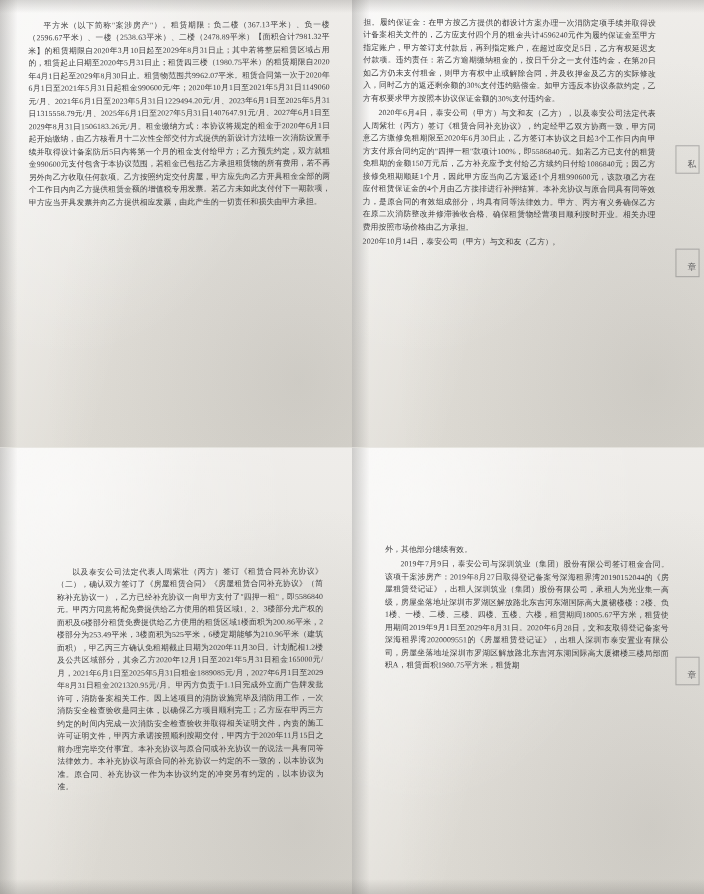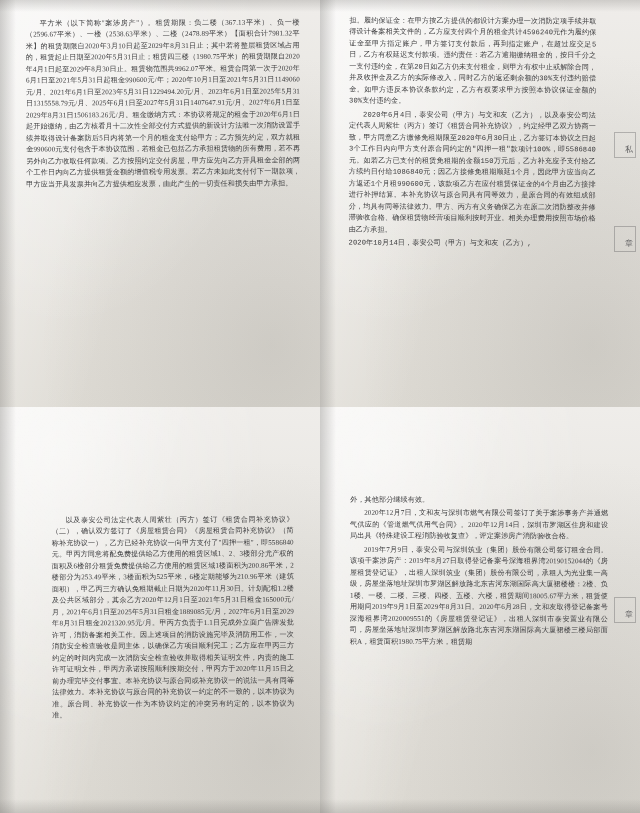--- a/index.html
+++ b/index.html
@@ -88,25 +88,24 @@
   }
   
   #p1 .text-col {
     left: 26px;
     right: 20px;
     top: 18px;
     transform: rotate(-0.25deg);
   }
   
   #p2 .text-col {
-    left: 29px;
+    left: 10px;
     right: 44px;
     top: 16px;
     transform: rotate(0.2deg);
-    font-family: Liberation Mono, monospace;
   }
   
   #p3 .text-col {
     left: 52px;
     right: 26px;
     top: 108px;
     transform: rotate(-0.2deg);
   }
   
   #p4 .text-col {
@@ -190,20 +189,19 @@
     </div>
   </div>
 
   <div class="scan" id="p4">
     <div class="paper"></div>
     <div class="shadow-left"></div>
     <div class="shadow-bottom"></div>
     <div class="blank-top"></div>
     <div class="text-col">
       <p>外，其他部分继续有效。</p>
-      <p class="indent">2020年12月7日，文和友与深圳市燃气有限公司签订了关于案涉事务产并通燃气供应的《管道燃气供用气合同》。2020年12月14日，深圳市罗湖区住房和建设局出具《特殊建设工程消防验收复查》，评定案涉房产消防验收合格。</p>
       <p class="indent">2019年7月9日，泰安公司与深圳筑业（集团）股份有限公司签订租金合同。该项干案涉房产：2019年8月27日取得登记备案号深海租界湾20190152044的《房屋租赁登记证》，出租人深圳筑业（集团）股份有限公司，承租人为光业集一高级，房屋坐落地址深圳市罗湖区解放路北东吉河东湖国际高大厦裙楼楼：2楼、负1楼、一楼、二楼、三楼、四楼、五楼、六楼，租赁期间18005.67平方米，租赁使用期间2019年9月1日至2029年8月31日。2020年6月28日，文和友取得登记备案号深海租界湾2020009551的《房屋租赁登记证》，出租人深圳市泰安置业有限公司，房屋坐落地址深圳市罗湖区解放路北东吉河东湖国际高大厦裙楼三楼局部面积A，租赁面积1980.75平方米，租赁期</p>
     </div>
     <div class="edge-box b1"></div>
     <div class="edge-mark m1">章</div>
   </div>
 
 </div>
 
 </body></html>

